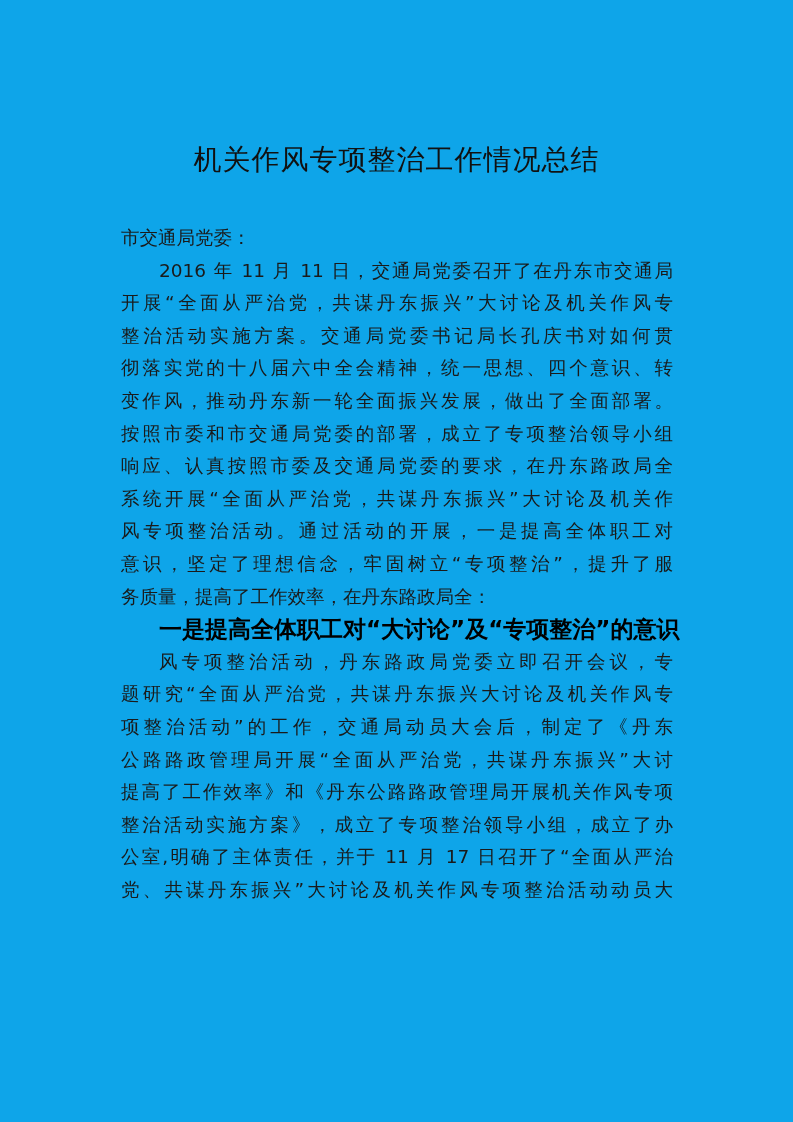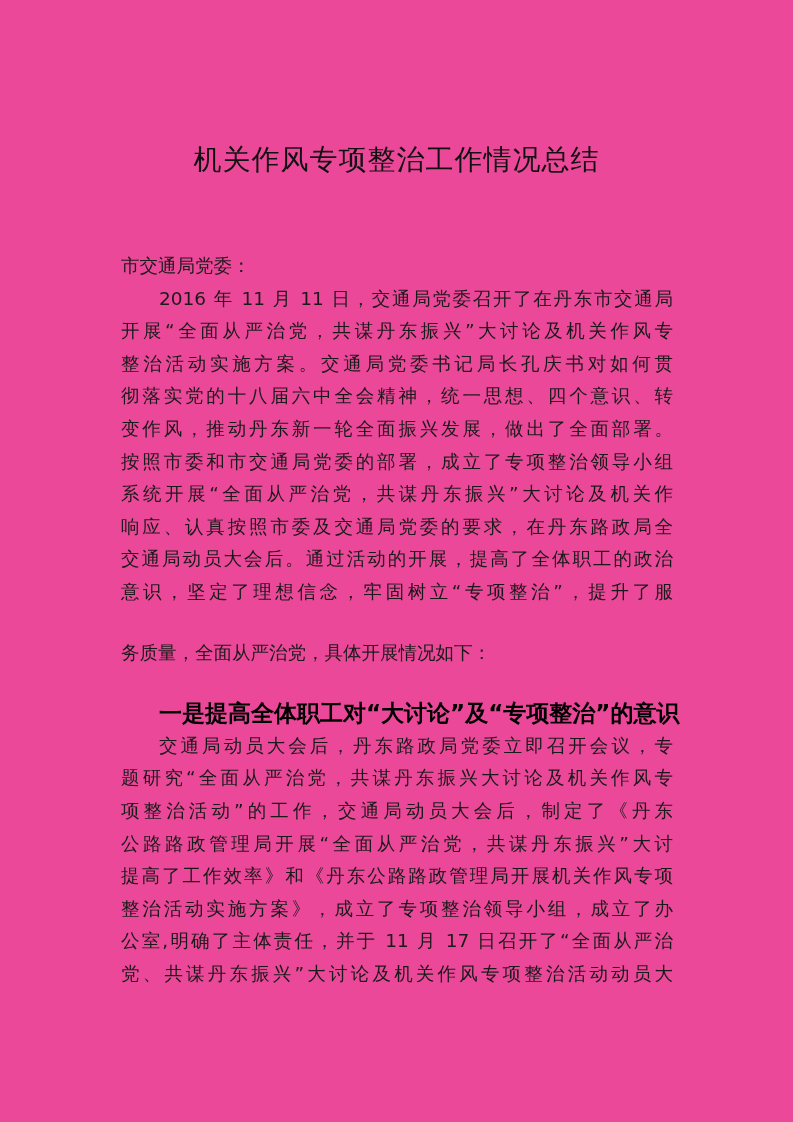--- a/index.html
+++ b/index.html
@@ -1,59 +1,59 @@
 <!DOCTYPE html>
 <html><head>
 <meta charset="utf-8">
 <style>
   html, body { margin: 0; padding: 0; background: #ffffff; }
   body { width: 793px; height: 1122px; position: relative; overflow: hidden; }
-  .page { position: absolute; left: 0; top: 0; width: 793px; height: 1122px; background: #ec4899; }
+  .page { position: absolute; left: 0; top: 0; width: 793px; height: 1122px; background: #0ea5e9; }
   .title {
     position: absolute; left: 0; top: 138px; width: 793px; text-align: center;
     font-family: "DejaVu Serif", "Liberation Serif", serif;
     font-size: 28px; color: #111; letter-spacing: 1px; line-height: 44px;
   }
   .body {
     position: absolute; left: 121px; top: 222px; width: 552px;
     font-family: "DejaVu Sans", "Liberation Sans", sans-serif;
     font-size: 18.5px; color: #1a1a1a; line-height: 32.6px;
   }
   .line { white-space: nowrap; height: 32.6px; text-align: justify; text-align-last: justify; }
-  .line.last { text-align-last: left; margin-top: 28px; }
+  .line.last { text-align-last: left; }
   .line.indent { padding-left: 38px; }
   .heading { font-weight: bold; font-size: 23px; color: #000; }
 </style>
 </head>
 <body>
 
 <div class="page">
   <div class="title">机关作风专项整治工作情况总结</div>
 
   <div class="body">
     <div class="line last">市交通局党委：</div>
 
     <div>
       <div class="line indent">2016 年 11 月 11 日，交通局党委召开了在丹东市交通局</div>
       <div class="line">开展“全面从严治党，共谋丹东振兴”大讨论及机关作风专</div>
       <div class="line">整治活动实施方案。交通局党委书记局长孔庆书对如何贯</div>
       <div class="line">彻落实党的十八届六中全会精神，统一思想、四个意识、转</div>
       <div class="line">变作风，推动丹东新一轮全面振兴发展，做出了全面部署。</div>
       <div class="line">按照市委和市交通局党委的部署，成立了专项整治领导小组</div>
+      <div class="line">响应、认真按照市委及交通局党委的要求，在丹东路政局全</div>
       <div class="line">系统开展“全面从严治党，共谋丹东振兴”大讨论及机关作</div>
-      <div class="line">响应、认真按照市委及交通局党委的要求，在丹东路政局全</div>
-      <div class="line">交通局动员大会后。通过活动的开展，提高了全体职工的政治</div>
+      <div class="line">风专项整治活动。通过活动的开展，一是提高全体职工对</div>
       <div class="line">意识，坚定了理想信念，牢固树立“专项整治”，提升了服</div>
-      <div class="line last">务质量，全面从严治党，具体开展情况如下：</div>
+      <div class="line last">务质量，提高了工作效率，在丹东路政局全：</div>
     </div>
 
     <div class="line indent last heading">一是提高全体职工对“大讨论”及“专项整治”的意识</div>
 
     <div>
-      <div class="line indent">交通局动员大会后，丹东路政局党委立即召开会议，专</div>
+      <div class="line indent">风专项整治活动，丹东路政局党委立即召开会议，专</div>
       <div class="line">题研究“全面从严治党，共谋丹东振兴大讨论及机关作风专</div>
       <div class="line">项整治活动”的工作，交通局动员大会后，制定了《丹东</div>
       <div class="line">公路路政管理局开展“全面从严治党，共谋丹东振兴”大讨</div>
       <div class="line">提高了工作效率》和《丹东公路路政管理局开展机关作风专项</div>
       <div class="line">整治活动实施方案》，成立了专项整治领导小组，成立了办</div>
       <div class="line">公室,明确了主体责任，并于 11 月 17 日召开了“全面从严治</div>
       <div class="line">党、共谋丹东振兴”大讨论及机关作风专项整治活动动员大</div>
     </div>
   </div>
 </div>

